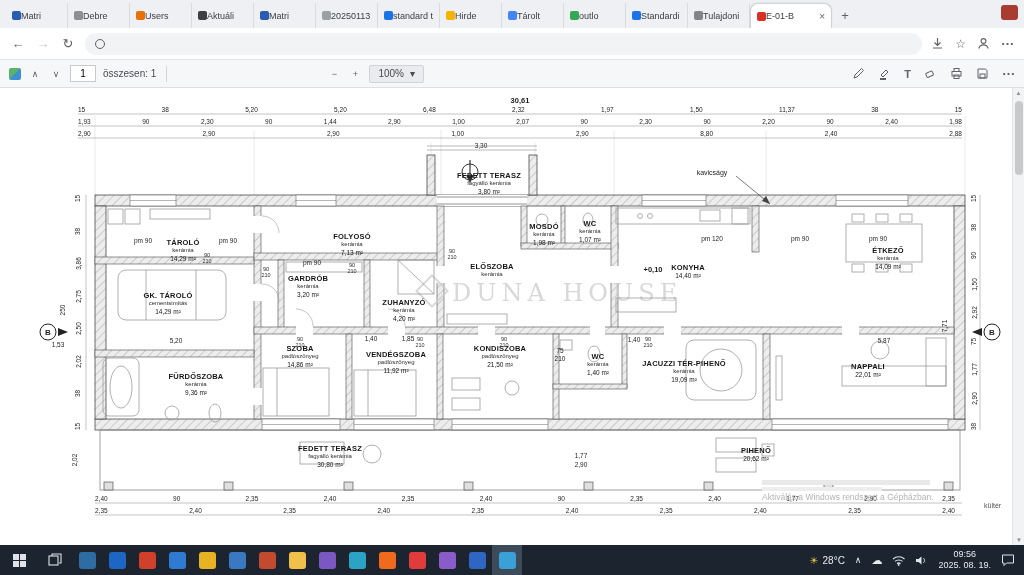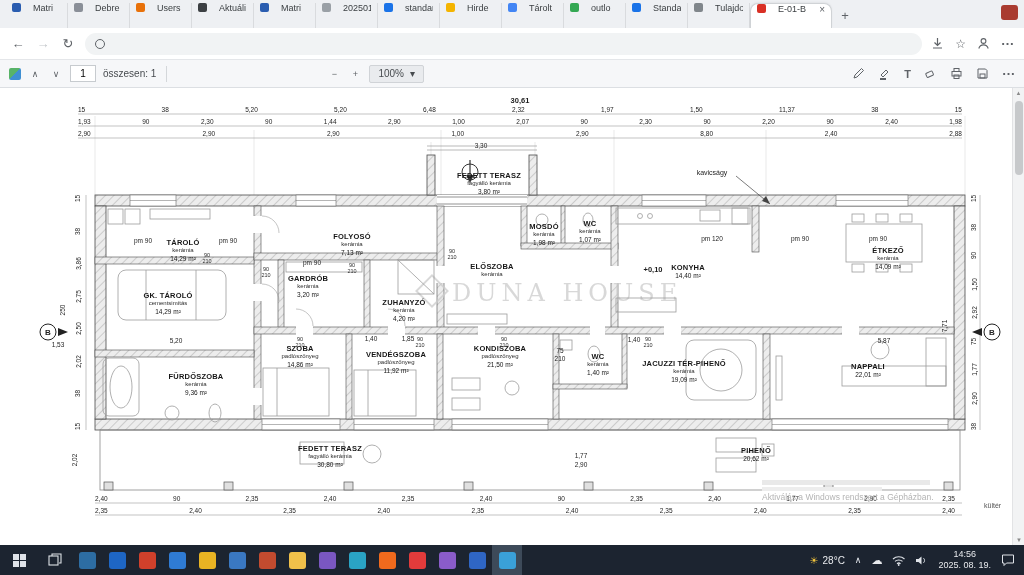--- a/index.html
+++ b/index.html
@@ -3,21 +3,21 @@
 <meta charset="utf-8">
 <style>
   *{box-sizing:border-box;margin:0;padding:0}
   html,body{background:#fff}
   .screen{position:relative;width:1024px;height:575px;overflow:hidden;
     font-family:"Liberation Sans",sans-serif;background:#fff}
 
   
   .tabbar{height:28px;background:#eef0f3;display:flex;align-items:flex-end;padding-left:6px;position:relative}
   .tabs{display:contents}
-  .tab{width:62px;height:25px;display:flex;gap:12px;padding:0 6px;
+  .tab{width:62px;height:25px;display:flex;align-items:center;gap:0;padding:0 6px;
     font-size:9px;color:#3c4043;border-right:1px solid #d9dbde;white-space:nowrap;overflow:hidden}
   .tab .fav{width:9px;height:9px;border-radius:2px;flex:0 0 auto;background:#999}
   .tab .tlabel{overflow:hidden}
   .tab.active{width:82px;background:#fff;border:1px solid #d0d3d6;border-bottom:none;
     border-radius:8px 8px 0 0;box-shadow:0 -1px 2px rgba(0,0,0,.05)}
   .tab.active .close{margin-left:auto;font-size:10px;color:#5f6368}
   .newtab{width:20px;height:20px;margin:0 0 3px 3px;display:flex;align-items:center;justify-content:center;
     font-size:13px;color:#5f6368}
   .win-close{position:absolute;right:6px;top:5px;width:17px;height:15px;background:#a93b30;border-radius:3px}
 
@@ -756,21 +756,21 @@
       <span class="cloudic">☁</span>
       <svg width="13" height="11" viewBox="0 0 13 11">
         <path d="M1 4c3.2-3 8.3-3 11.5 0M3 6.4c2-1.9 5.5-1.9 7.5 0M5 8.8c.9-.9 2.6-.9 3.5 0" stroke="#dfe3e8" stroke-width="1.1" fill="none"></path>
         <circle cx="6.7" cy="10" r="0.9" fill="#dfe3e8"></circle>
       </svg>
       <svg width="13" height="11" viewBox="0 0 13 11">
         <polygon points="1,4 3.5,4 6.5,1.5 6.5,9.5 3.5,7 1,7" fill="#dfe3e8"></polygon>
         <path d="M8.5 3.2c1.4 1.2 1.4 3.4 0 4.6" stroke="#dfe3e8" stroke-width="1" fill="none"></path>
       </svg>
       <div class="clock">
-        <div>14:56</div>
+        <div>09:56</div>
         <div>2025. 08. 19.</div>
       </div>
       <svg width="14" height="12" viewBox="0 0 14 12">
         <path d="M1.5 1h11v8h-7l-2.5 2.5V9h-1.5z" stroke="#dfe3e8" stroke-width="1" fill="none"></path>
       </svg>
     </div>
   </div>
 
 </div>
 

